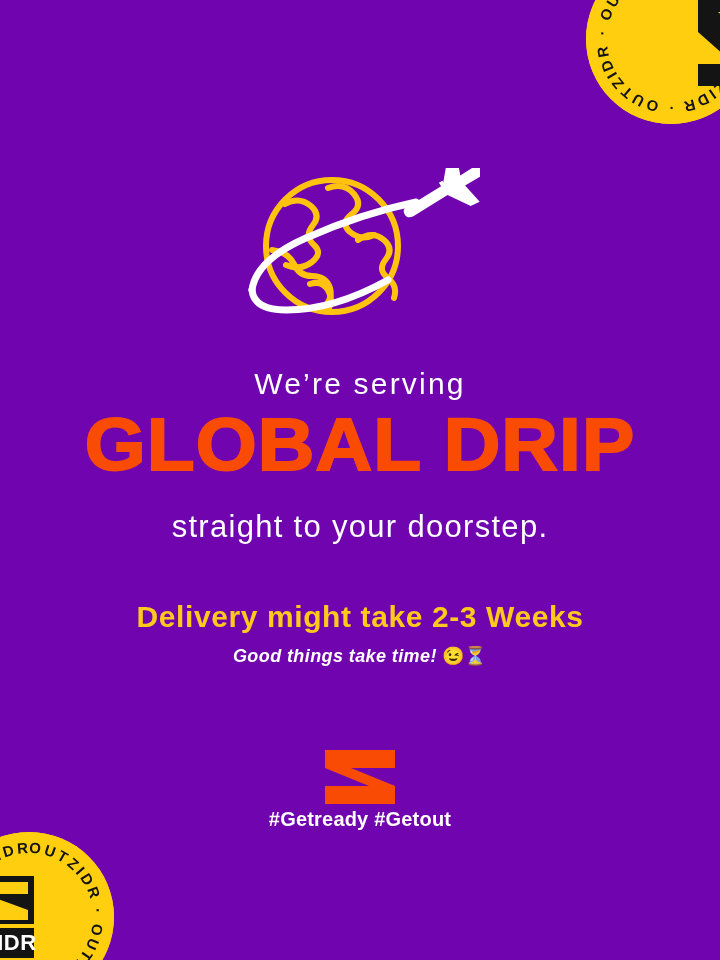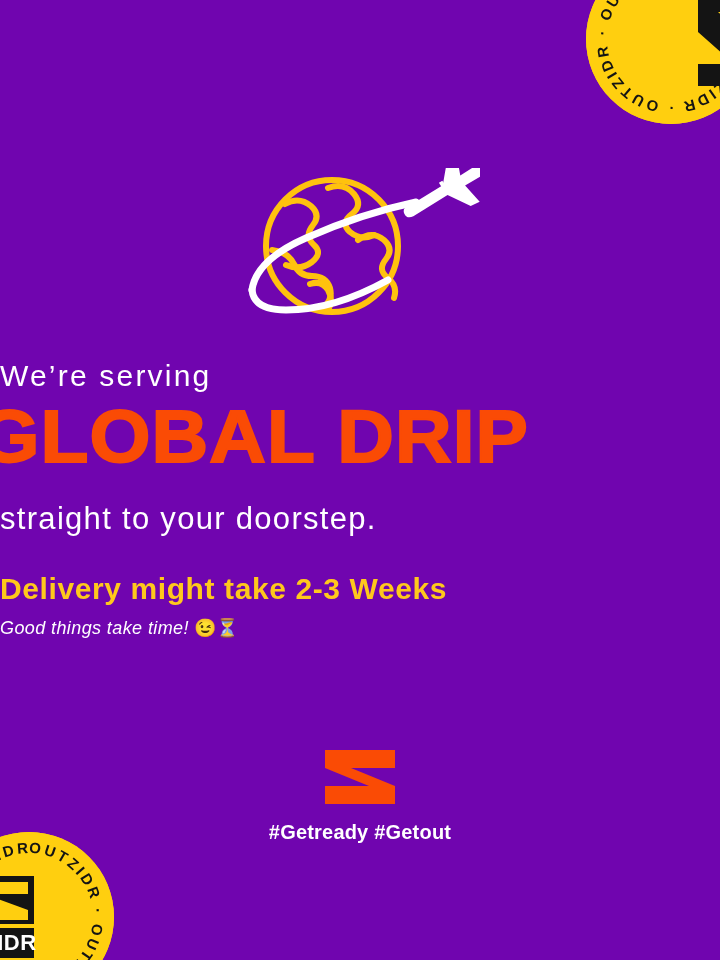--- a/index.html
+++ b/index.html
@@ -47,22 +47,22 @@
     display:flex;
     align-items:center;
     justify-content:center;
   }
   .hero-art svg { display:block; }
 
   
   .copy {
     position:absolute;
     left:0; right:0;
-    top:360px;
-    text-align:left;
+    top:368px;
+    text-align:center;
   }
 
   .eyebrow {
     color:#FFFFFF;
     font-size:30px;
     font-weight:300;
     letter-spacing:2.2px;
     line-height:1.08;
   }
 
@@ -86,27 +86,27 @@
     line-height:1.1;
     margin-top:28px;
   }
 
   .delivery {
     color:#FFC81C;
     font-size:30px;
     font-weight:bold;
     letter-spacing:0.6px;
     line-height:1.1;
-    margin-top:36px;
+    margin-top:56px;
   }
 
   .tagline {
     color:#FFFFFF;
     font-size:18px;
-    font-weight:normal;
+    font-weight:bold;
     font-style:italic;
     letter-spacing:0.4px;
     line-height:1.2;
     margin-top:13px;
   }
   .tagline .emoji { font-style:normal; letter-spacing:0; }
 
   
   .footer {
     position:absolute;
@@ -114,21 +114,21 @@
     top:748px;
     text-align:center;
   }
   .zmark { display:block; margin:0 auto; }
 
   .hashtags {
     color:#FFFFFF;
     font-size:20px;
     font-weight:bold;
     letter-spacing:0.2px;
-    margin-top:15px;
+    margin-top:2px;
   }
 </style>
 </head>
 <body>
 
 <div class="poster">
 
   <div class="badge badge-top">
     <svg viewBox="0 0 170 170" aria-hidden="true">
       <defs>

